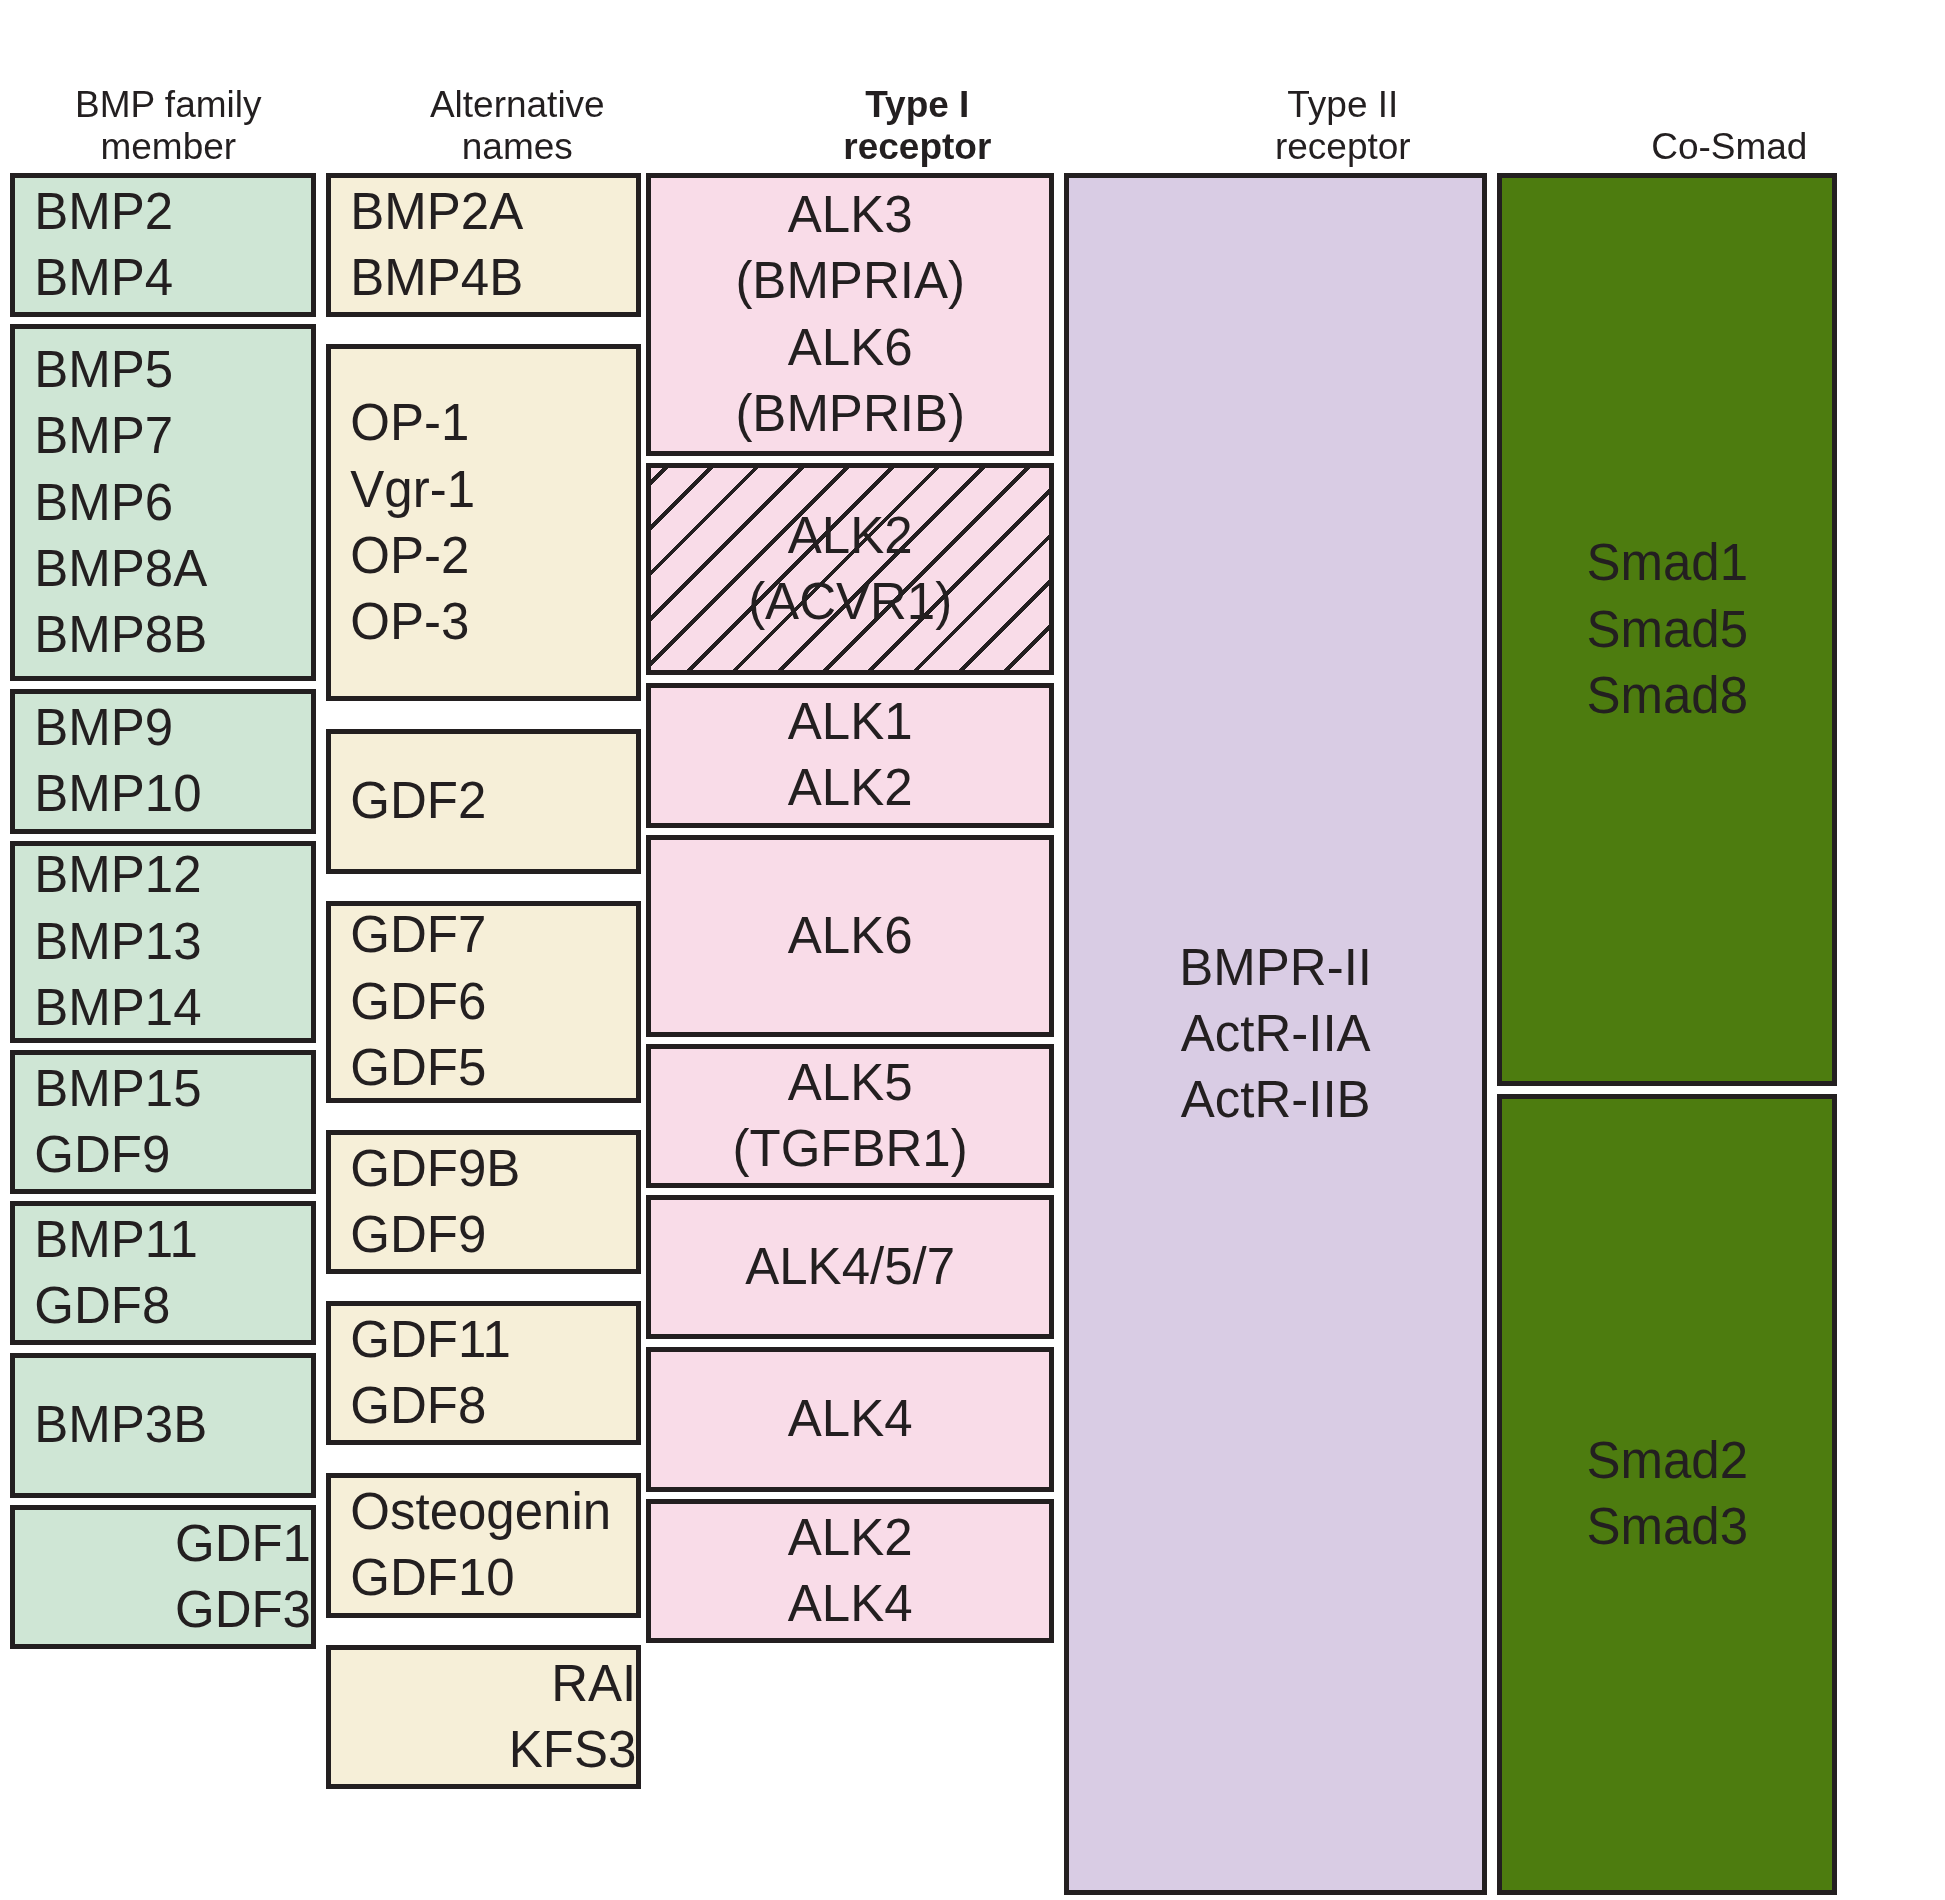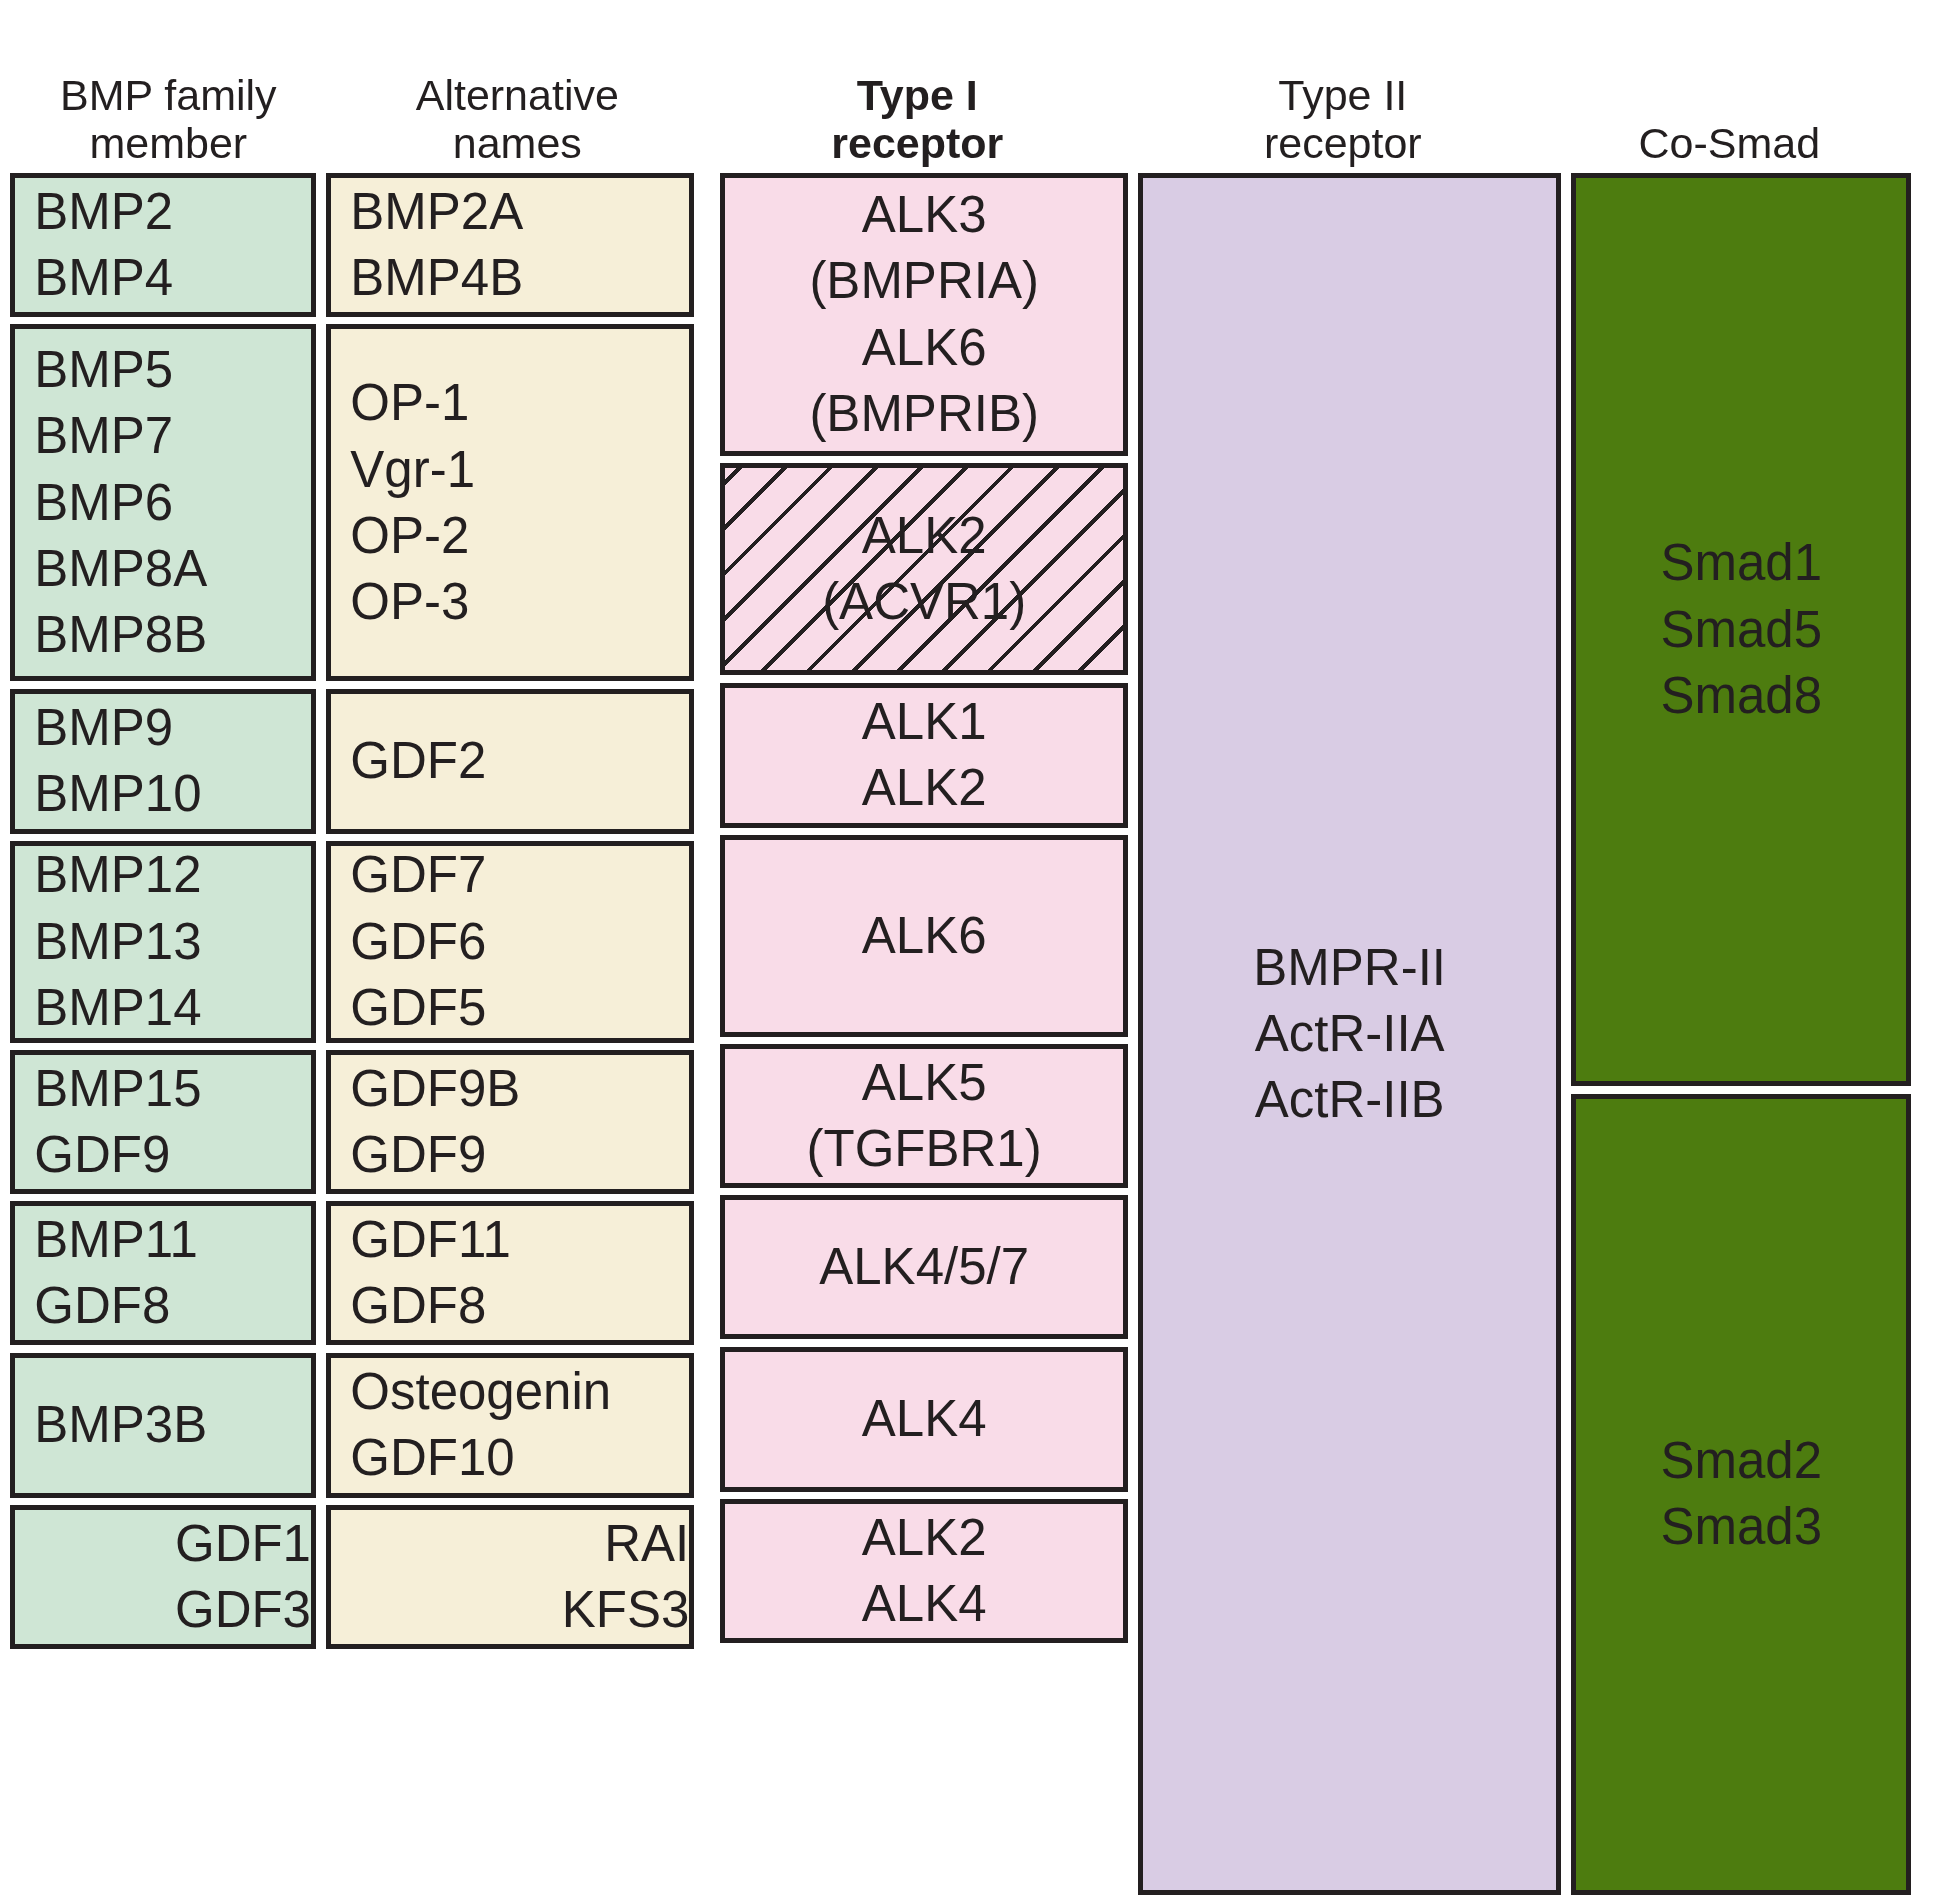--- a/index.html
+++ b/index.html
@@ -24,21 +24,21 @@
   }
 
   
   .header-row {
     display: flex;
     align-items: flex-end;
     height: 173px;
     box-sizing: border-box;
   }
   .hdr {
-    font-size: 43px;
+    font-size: 37px;
     line-height: 1.12;
     text-align: center;
     white-space: pre-line;
     padding-bottom: 5.9px;
     box-sizing: border-box;
   }
   .hdr-c1 { width: 316px; }
   .hdr-c2 { width: 382px; }
   .hdr-c3 { width: 418px; font-weight: bold; }
   .hdr-c4 { width: 433px; }
@@ -50,21 +50,21 @@
     height: 1722px;
     box-sizing: border-box;
   }
 
   .col {
     box-sizing: border-box;
     display: flex;
     flex-direction: column;
   }
   .col-bmp  { width: 316px; padding-right: 10.3px; }
-  .col-alt  { width: 394px; padding-right: 26px; }
+  .col-alt  { width: 320px; padding-right: 5px; gap: 20px; }
   .col-t1   { width: 418px; padding-right: 10.3px; }
   .col-t2   { width: 433px; padding-right: 10.3px; }
   .col-smad { width: 340px; }
 
   .cell {
     border: 5.1px solid #231f20;
     box-sizing: border-box;
     display: flex;
     flex-direction: column;
     justify-content: center;

